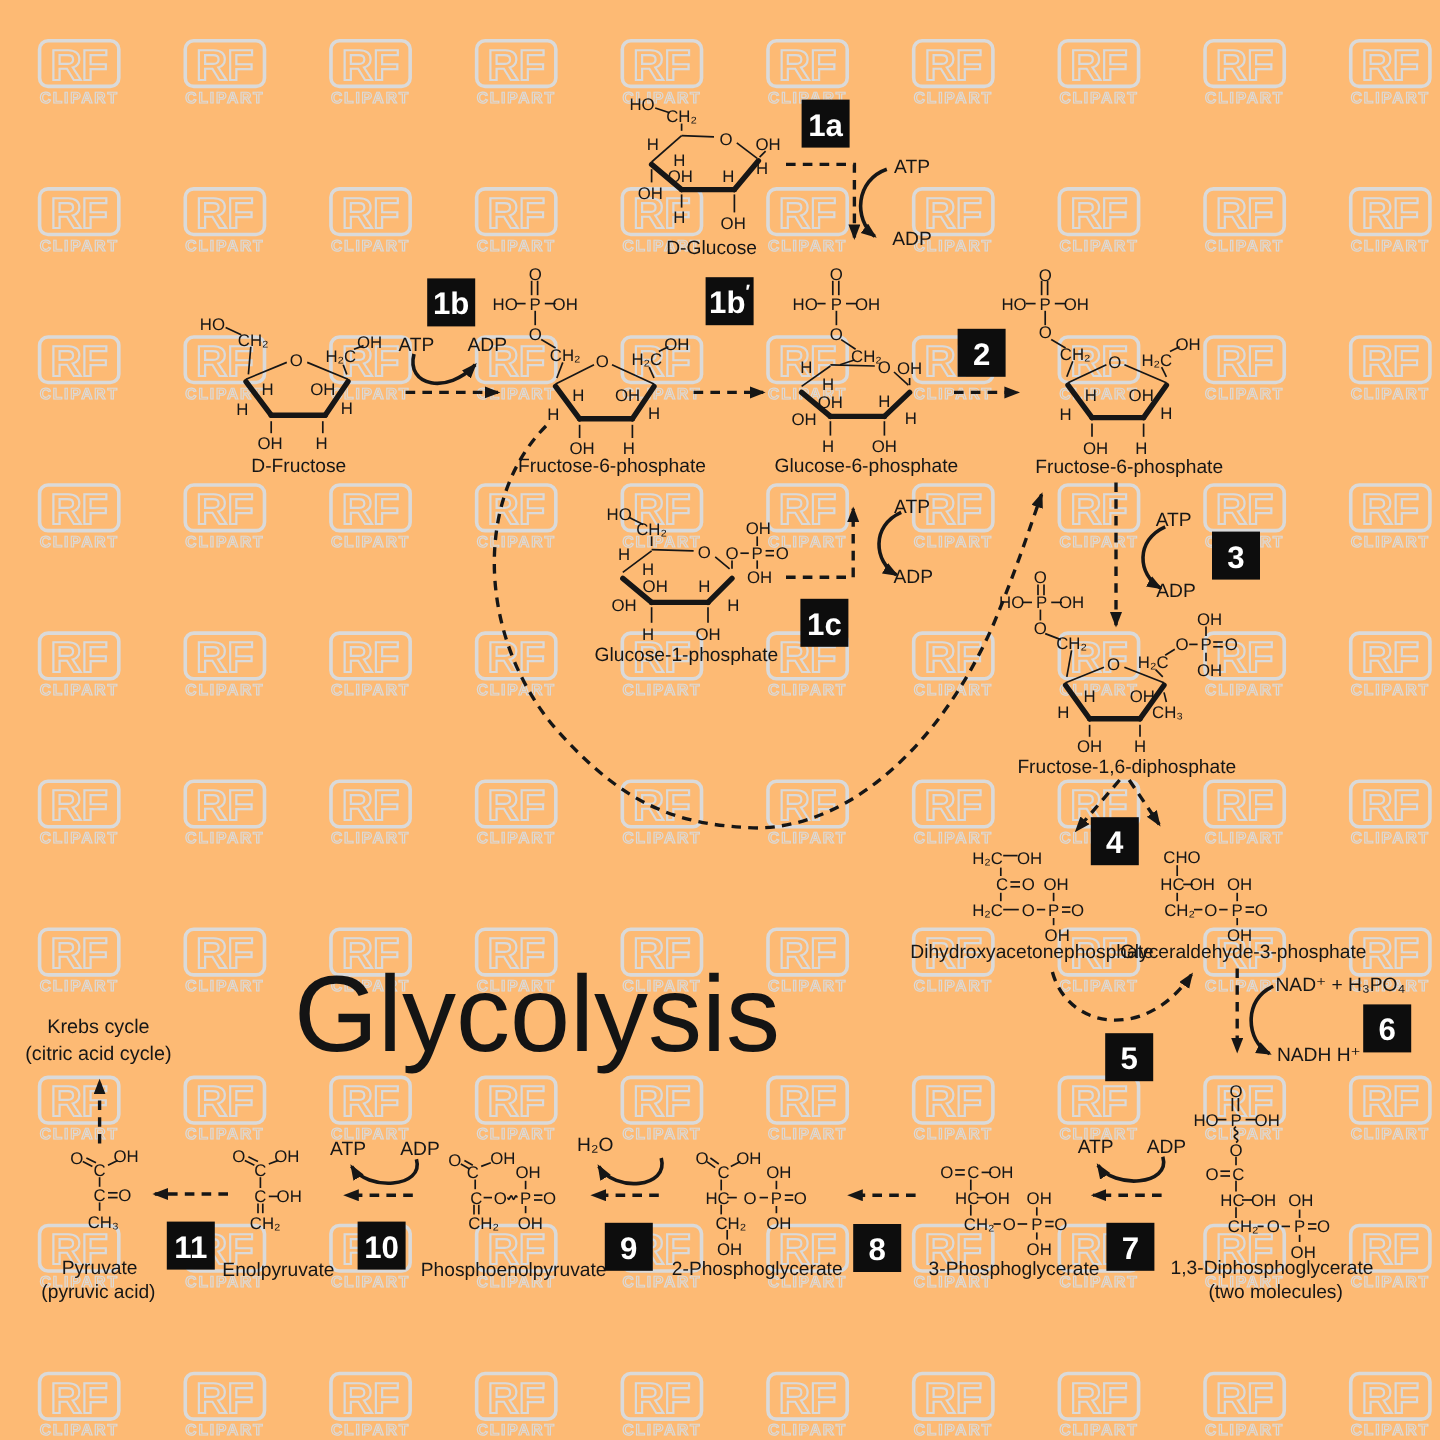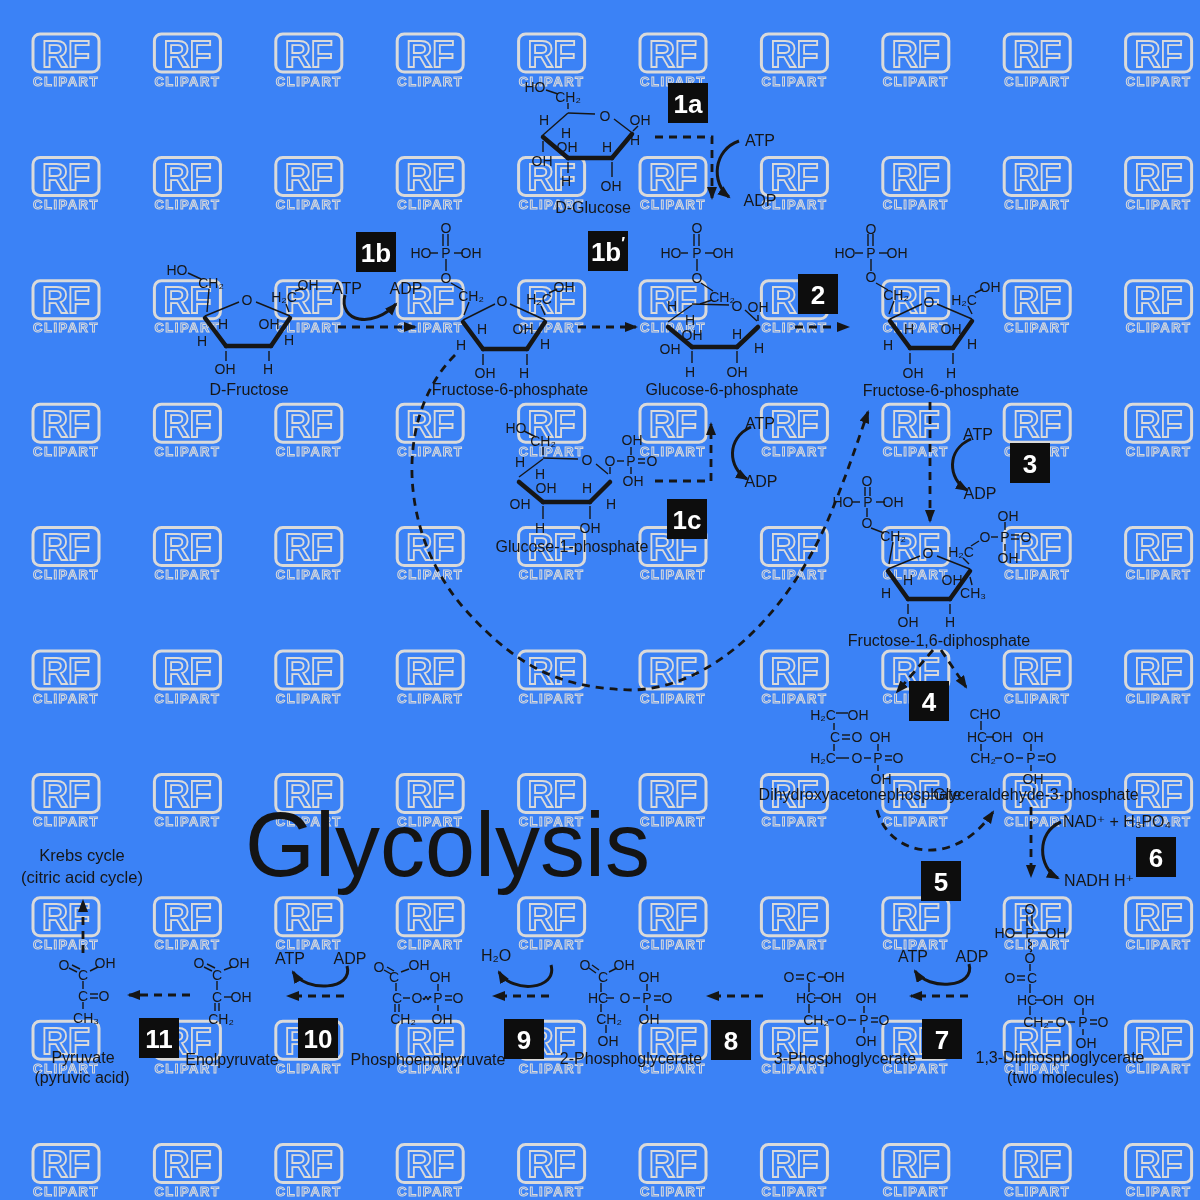--- a/index.html
+++ b/index.html
@@ -1,16 +1,16 @@
 <!DOCTYPE html>
 <html><head>
 <meta charset="utf-8">
 <style>
   html,body{margin:0;padding:0;background:#ffffff;}
-  .canvas{position:relative;width:1200px;height:1200px;background:#3b82f6;overflow:hidden;}
+  .canvas{position:relative;width:1200px;height:1200px;background:#fdba74;overflow:hidden;}
   svg{position:absolute;left:0;top:0;}
   text{font-family:"Liberation Sans","DejaVu Sans",sans-serif;fill:#161616;}
   .atom{font-size:14px;text-anchor:middle;}
   .cmpd{font-size:16px;text-anchor:middle;}
   .cof{font-size:16px;text-anchor:middle;}
   .badge-t{font-size:26px;font-weight:bold;fill:#ffffff;text-anchor:middle;}
   .title-t{font-size:90px;fill:#141414;}
   .krebs-t{font-size:16.5px;text-anchor:middle;}
   .wm-rf{font-size:36px;font-weight:bold;fill:none;stroke:#dadada;stroke-width:1.8;text-anchor:middle;}
   .wm-cl{font-size:13px;font-weight:bold;fill:none;stroke:#dadada;stroke-width:1;letter-spacing:1.5px;text-anchor:middle;}

